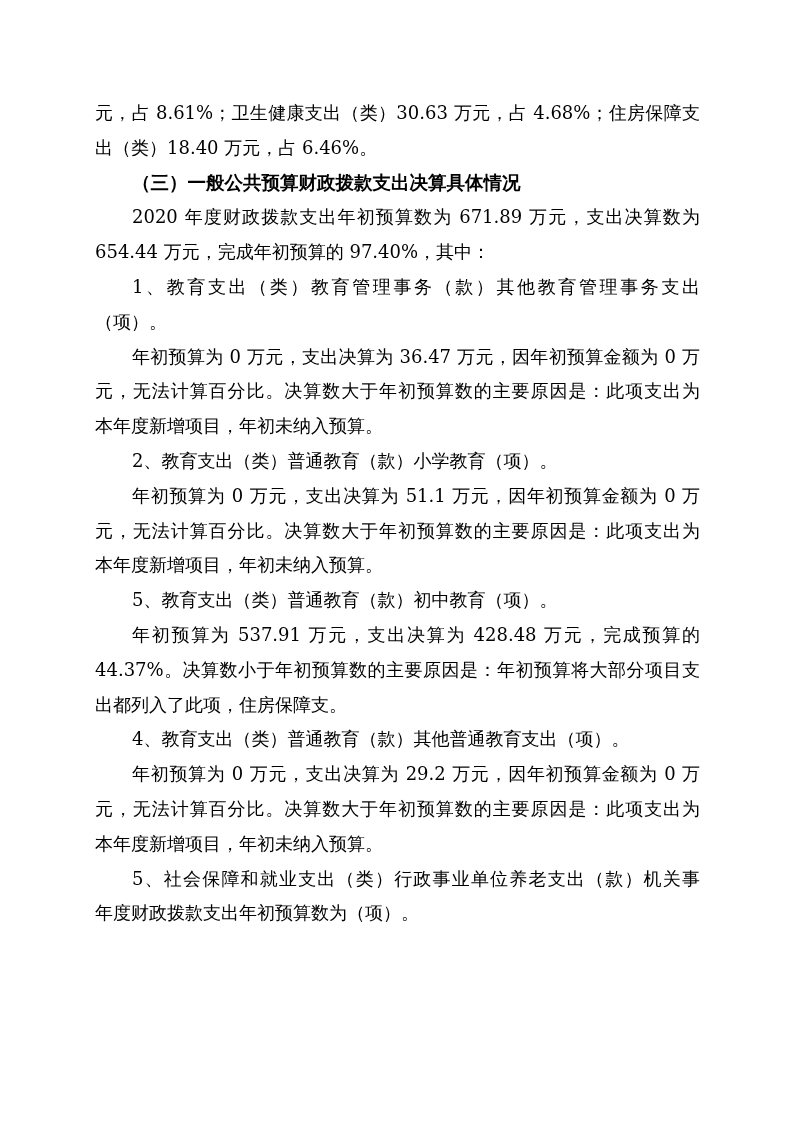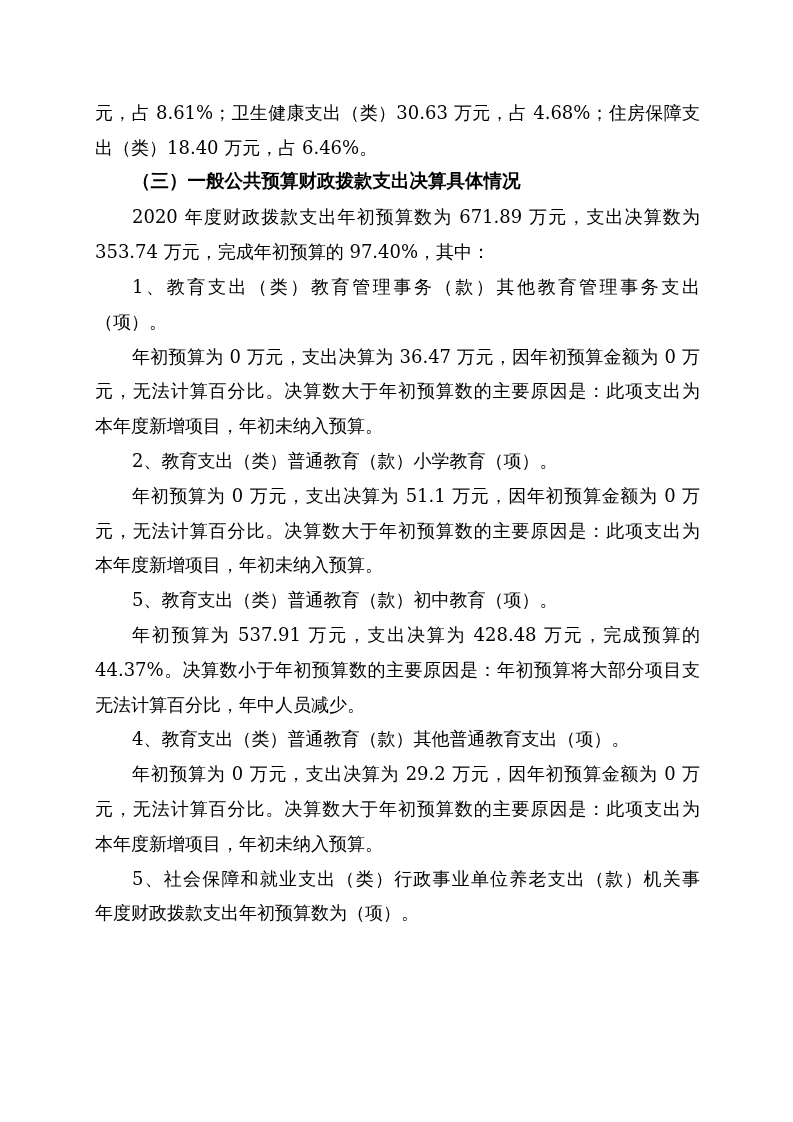--- a/index.html
+++ b/index.html
@@ -30,46 +30,46 @@
     overflow: hidden;
   }
   .indent { padding-left: 37px; }
   .stretch {
     text-align: justify;
     text-align-last: justify;
   }
   .heading {
     font-weight: 700;
     font-size: 18.5px;
-    font-family: Liberation Mono, monospace;
+    font-family: Liberation Sans, sans-serif;
   }
 </style>
 </head>
 <body>
 
 <div class="page">
   <div class="doc-content" id="doc-content">
       <div class="line stretch">元，占 8.61%；卫生健康支出（类）30.63 万元，占 4.68%；住房保障支</div>
       <div class="line">出（类）18.40 万元，占 6.46%。</div>
       <div class="line indent heading">（三）一般公共预算财政拨款支出决算具体情况</div>
       <div class="line indent stretch">2020 年度财政拨款支出年初预算数为 671.89 万元，支出决算数为</div>
-      <div class="line">353.74 万元，完成年初预算的 97.40%，其中：</div>
+      <div class="line">654.44 万元，完成年初预算的 97.40%，其中：</div>
       <div class="line indent stretch">1、教育支出（类）教育管理事务（款）其他教育管理事务支出</div>
       <div class="line">（项）。</div>
       <div class="line indent stretch">年初预算为 0 万元，支出决算为 36.47 万元，因年初预算金额为 0 万</div>
       <div class="line stretch">元，无法计算百分比。决算数大于年初预算数的主要原因是：此项支出为</div>
       <div class="line">本年度新增项目，年初未纳入预算。</div>
       <div class="line indent">2、教育支出（类）普通教育（款）小学教育（项）。</div>
       <div class="line indent stretch">年初预算为 0 万元，支出决算为 51.1 万元，因年初预算金额为 0 万</div>
       <div class="line stretch">元，无法计算百分比。决算数大于年初预算数的主要原因是：此项支出为</div>
       <div class="line">本年度新增项目，年初未纳入预算。</div>
       <div class="line indent">5、教育支出（类）普通教育（款）初中教育（项）。</div>
       <div class="line indent stretch">年初预算为 537.91 万元，支出决算为 428.48 万元，完成预算的</div>
       <div class="line stretch">44.37%。决算数小于年初预算数的主要原因是：年初预算将大部分项目支</div>
-      <div class="line">无法计算百分比，年中人员减少。</div>
+      <div class="line">出都列入了此项，住房保障支。</div>
       <div class="line indent">4、教育支出（类）普通教育（款）其他普通教育支出（项）。</div>
       <div class="line indent stretch">年初预算为 0 万元，支出决算为 29.2 万元，因年初预算金额为 0 万</div>
       <div class="line stretch">元，无法计算百分比。决算数大于年初预算数的主要原因是：此项支出为</div>
       <div class="line">本年度新增项目，年初未纳入预算。</div>
       <div class="line indent stretch">5、社会保障和就业支出（类）行政事业单位养老支出（款）机关事</div>
       <div class="line">年度财政拨款支出年初预算数为（项）。</div>
     </div>
 </div>
 
 </body></html>

